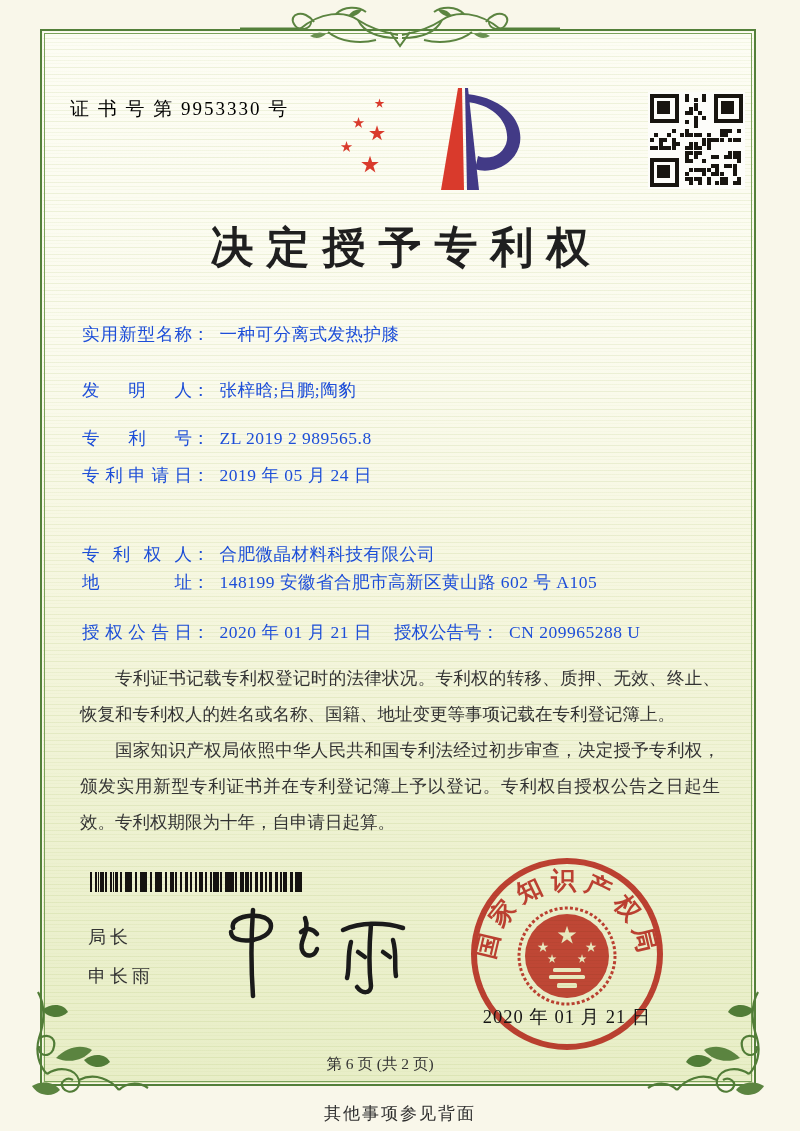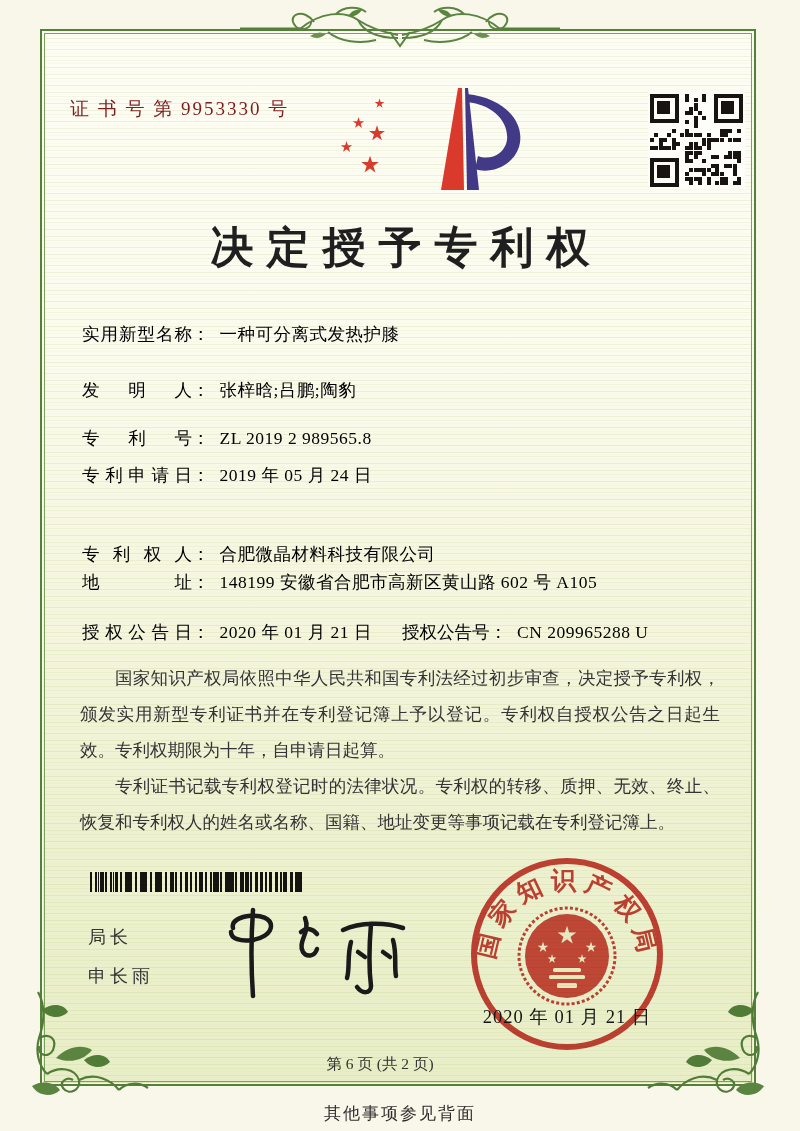--- a/index.html
+++ b/index.html
@@ -22,33 +22,33 @@
     position:absolute;left:43px;top:32px;width:710px;height:1051px;
     background:
       repeating-linear-gradient(180deg,
         rgba(160,184,92,0) 0px, rgba(160,184,92,0) 2.6px,
         rgba(160,184,92,0.20) 3px, rgba(160,184,92,0) 3.6px),
       linear-gradient(180deg,#fdfdf4 0%,#fbfbee 30%,#f5f6de 55%,#edf1d0 78%,#e8eec7 100%);
   }
   
   .ornament{pointer-events:none;}
   
-  .cert-no{left:70px;top:96px;font-size:19px;letter-spacing:2px;color:#7f1d1d;}
+  .cert-no{left:70px;top:96px;font-size:19px;letter-spacing:2px;color:#000000;}
   .title{
     left:0;top:219px;width:800px;text-align:center;
     font-size:43px;font-weight:bold;letter-spacing:13px;text-indent:13px;color:#1f1f1f;
   }
-  .row{left:82px;font-size:17.5px;color:#000000;white-space:nowrap;}
+  .row{left:82px;font-size:17.5px;color:#1d4ed8;white-space:nowrap;}
   .flabel{
     display:inline-block;width:110px;text-align:justify;text-align-last:justify;
     vertical-align:bottom;
   }
   .colon{margin-right:10px;}
   .fvalue{letter-spacing:0.5px;}
-  .grant-pair{position:absolute;left:320px;top:0;}
+  .grant-pair{position:absolute;left:312px;top:0;}
   .paras{
     left:80px;top:660px;width:640px;font-size:17.5px;line-height:36px;
     text-align:justify;color:#333;
   }
   .paras p{margin:0;text-indent:2em;}
   
   .barcode{
     left:90px;top:872px;width:212px;height:20px;
     background:
       repeating-linear-gradient(90deg,#151310 0 2px,transparent 2px 5px),
@@ -297,22 +297,22 @@
   <span class="flabel">地址</span><span class="colon">：</span><span class="fvalue">148199 安徽省合肥市高新区黄山路 602 号 A105</span>
 </div>
 <div class="abs row" style="top:620px;">
   <span class="flabel">授权公告日</span><span class="colon">：</span><span class="fvalue">2020 年 01 月 21 日</span>
   <span class="grant-pair">
     <span>授权公告号</span><span class="colon">：</span><span class="fvalue">CN 209965288 U</span>
   </span>
 </div>
 
 <div class="abs paras">
+  <p>专利证书记载专利权登记时的法律状况。专利权的转移、质押、无效、终止、恢复和专利权人的姓名或名称、国籍、地址变更等事项记载在专利登记簿上。</p>
   <p>国家知识产权局依照中华人民共和国专利法经过初步审查，决定授予专利权，颁发实用新型专利证书并在专利登记簿上予以登记。专利权自授权公告之日起生效。专利权期限为十年，自申请日起算。</p>
-  <p>专利证书记载专利权登记时的法律状况。专利权的转移、质押、无效、终止、恢复和专利权人的姓名或名称、国籍、地址变更等事项记载在专利登记簿上。</p>
 </div>
 
 <div class="abs barcode"></div>
 
 <div class="abs director-label">局长</div>
 <div class="abs director-name">申长雨</div>
 
 <svg class="abs signature" width="215" height="108" viewBox="0 0 215 108">
   <g stroke="#1a1a1a" stroke-width="4.5" fill="none" stroke-linecap="round" stroke-linejoin="round">
     <path d="M48,14 C46,42 46,72 48,100"></path>

